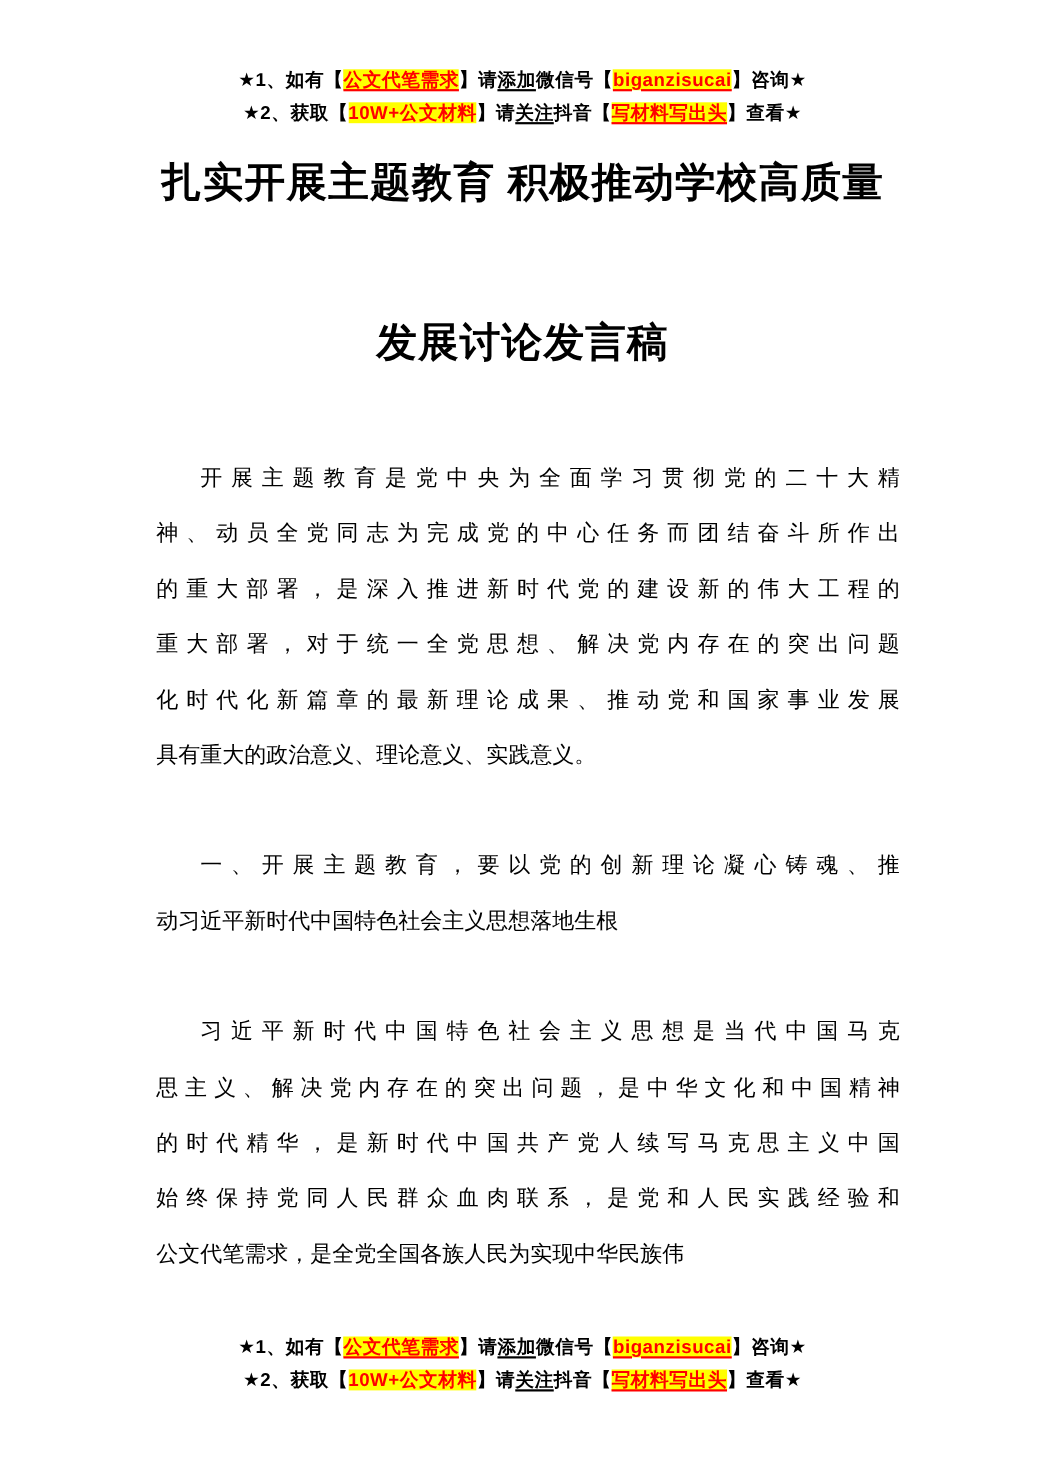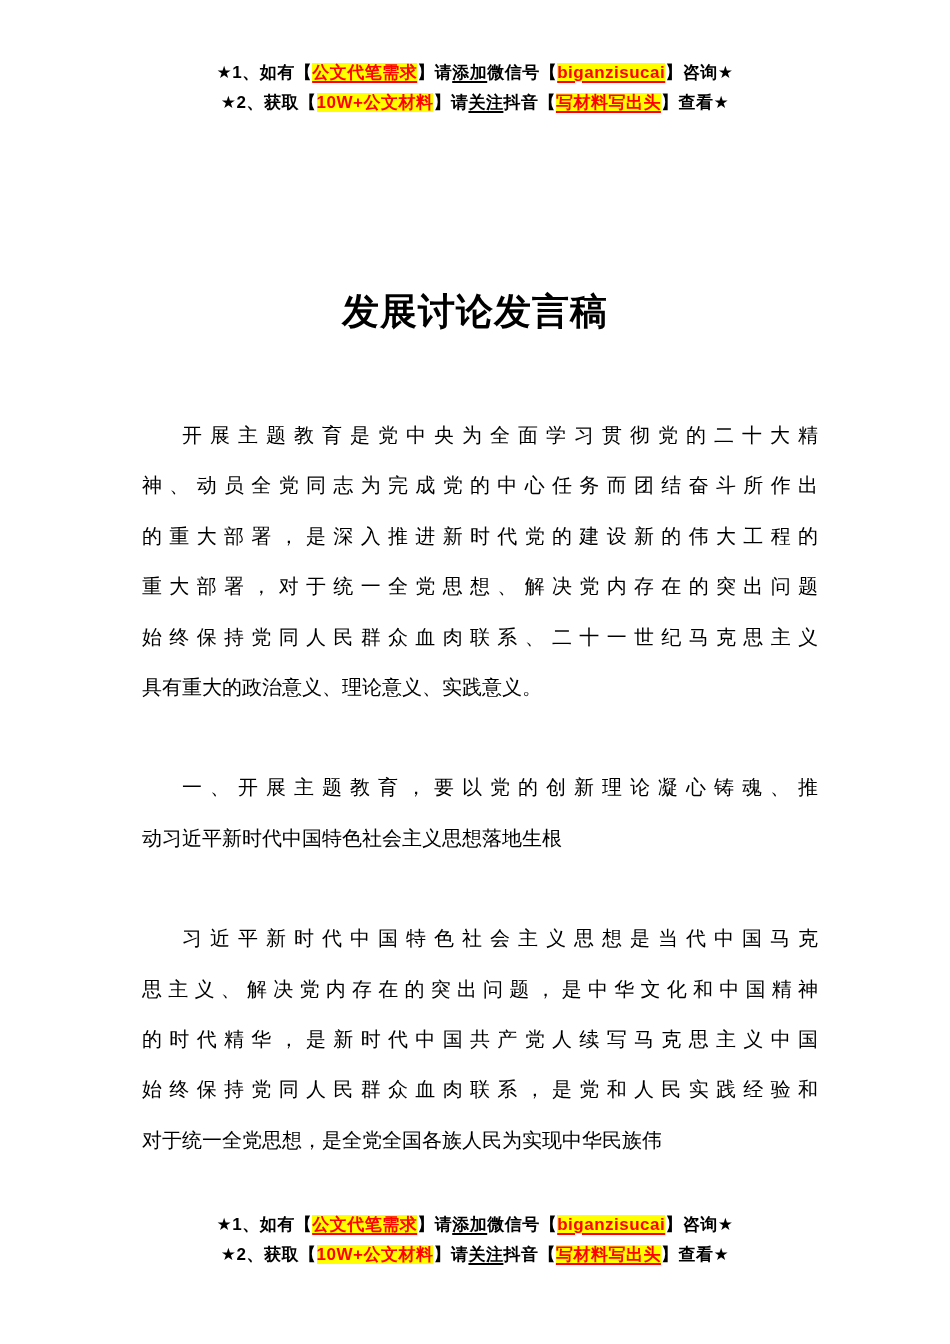--- a/index.html
+++ b/index.html
@@ -79,41 +79,42 @@
 </head>
 <body>
 
 <div class="page">
 
   <div class="banner top">
     <div class="banner-line"><span class="run-plain">★1、如有【</span><span class="run-hl-underline">公文代笔需求</span><span class="run-plain">】请</span><span class="run-underline">添加</span><span class="run-plain">微信号【</span><span class="run-hl-underline">biganzisucai</span><span class="run-plain">】咨询★</span></div>
     <div class="banner-line"><span class="run-plain">★2、获取【</span><span class="run-hl">10W+公文材料</span><span class="run-plain">】请</span><span class="run-underline">关注</span><span class="run-plain">抖音【</span><span class="run-hl-underline">写材料写出头</span><span class="run-plain">】查看★</span></div>
   </div>
 
+  <h1 class="doc-title line1">扎实开展主题教育 积极推动学校高质量</h1>
   <h1 class="doc-title line2">发展讨论发言稿</h1>
 
   <div class="doc-body">
       <div class="para">
         <div class="line first">开展主题教育是党中央为全面学习贯彻党的二十大精</div>
         <div class="line">神、动员全党同志为完成党的中心任务而团结奋斗所作出</div>
         <div class="line">的重大部署，是深入推进新时代党的建设新的伟大工程的</div>
         <div class="line">重大部署，对于统一全党思想、解决党内存在的突出问题</div>
-        <div class="line">始终保持党同人民群众血肉联系、二十一世纪马克思主义</div>
+        <div class="line">化时代化新篇章的最新理论成果、推动党和国家事业发展</div>
         <div class="line lastline">具有重大的政治意义、理论意义、实践意义。</div>
       </div>
       <div class="para">
         <div class="line first">一、开展主题教育，要以党的创新理论凝心铸魂、推</div>
         <div class="line lastline">动习近平新时代中国特色社会主义思想落地生根</div>
       </div>
       <div class="para">
         <div class="line first">习近平新时代中国特色社会主义思想是当代中国马克</div>
         <div class="line">思主义、解决党内存在的突出问题，是中华文化和中国精神</div>
         <div class="line">的时代精华，是新时代中国共产党人续写马克思主义中国</div>
         <div class="line">始终保持党同人民群众血肉联系，是党和人民实践经验和</div>
-        <div class="line lastline">对于统一全党思想，是全党全国各族人民为实现中华民族伟</div>
+        <div class="line lastline">公文代笔需求，是全党全国各族人民为实现中华民族伟</div>
       </div>
     </div>
 
   <div class="banner bottom">
     <div class="banner-line"><span class="run-plain">★1、如有【</span><span class="run-hl-underline">公文代笔需求</span><span class="run-plain">】请</span><span class="run-underline">添加</span><span class="run-plain">微信号【</span><span class="run-hl-underline">biganzisucai</span><span class="run-plain">】咨询★</span></div>
     <div class="banner-line"><span class="run-plain">★2、获取【</span><span class="run-hl">10W+公文材料</span><span class="run-plain">】请</span><span class="run-underline">关注</span><span class="run-plain">抖音【</span><span class="run-hl-underline">写材料写出头</span><span class="run-plain">】查看★</span></div>
   </div>
 
 </div>
 

